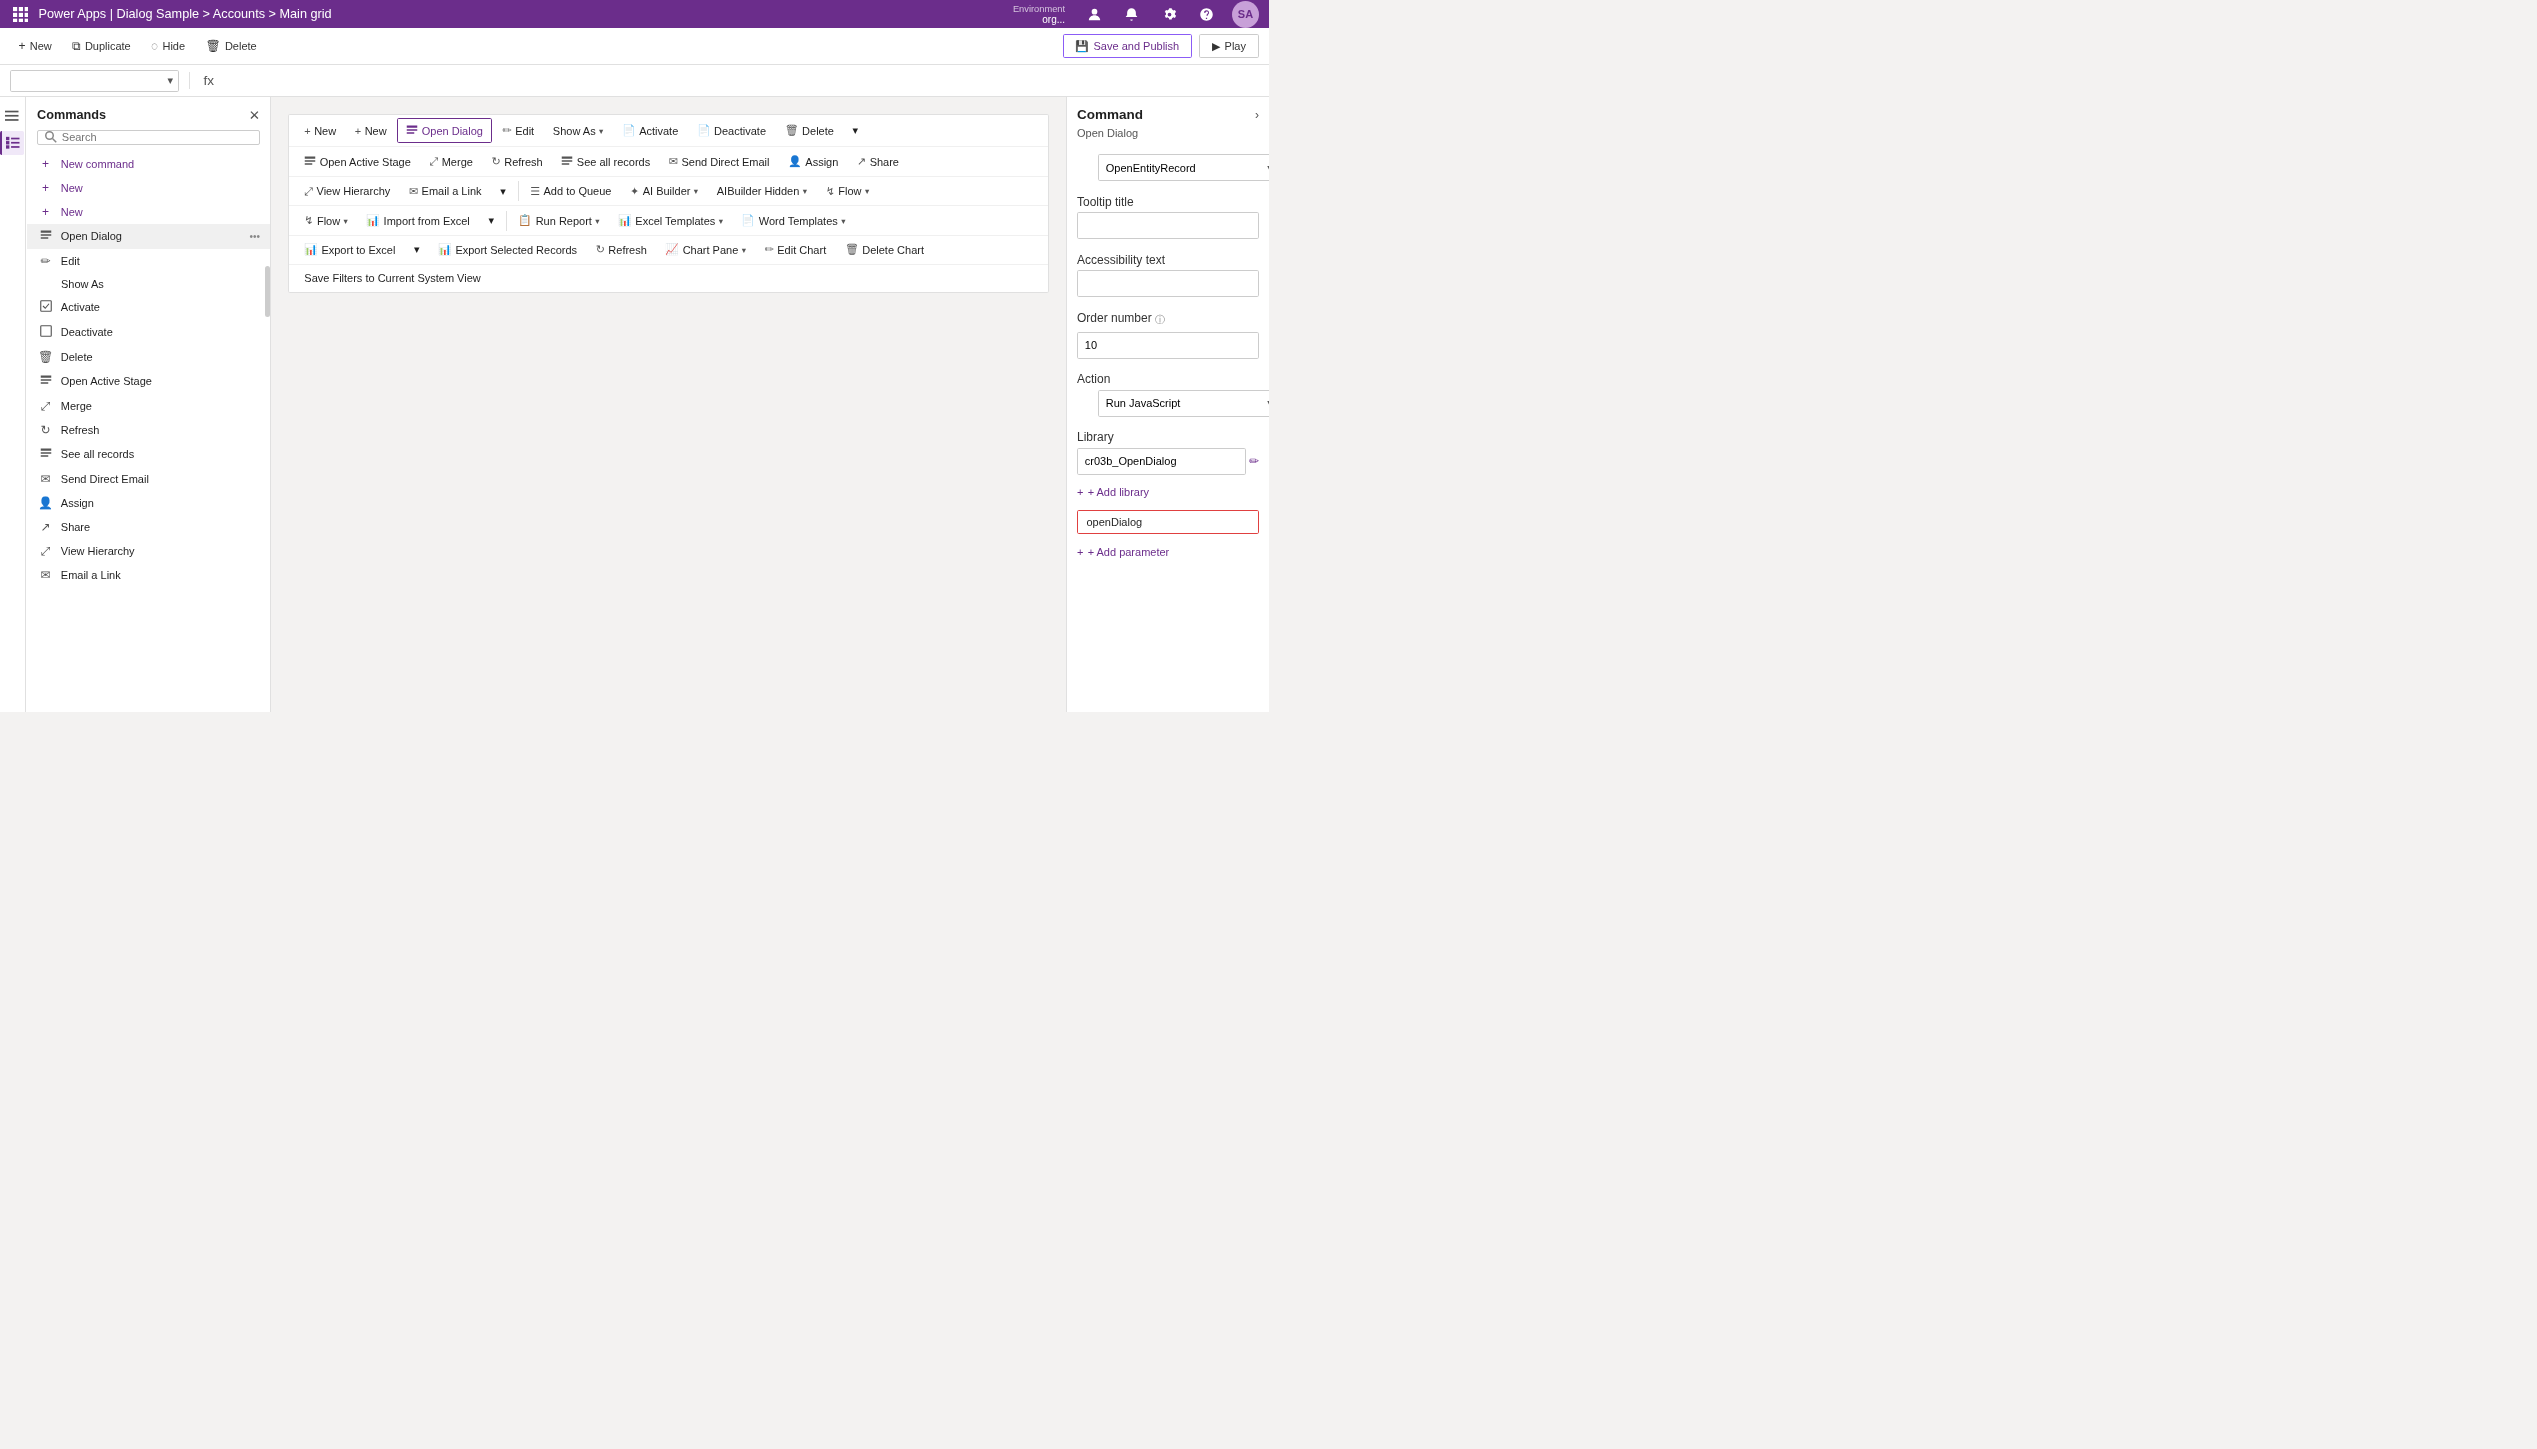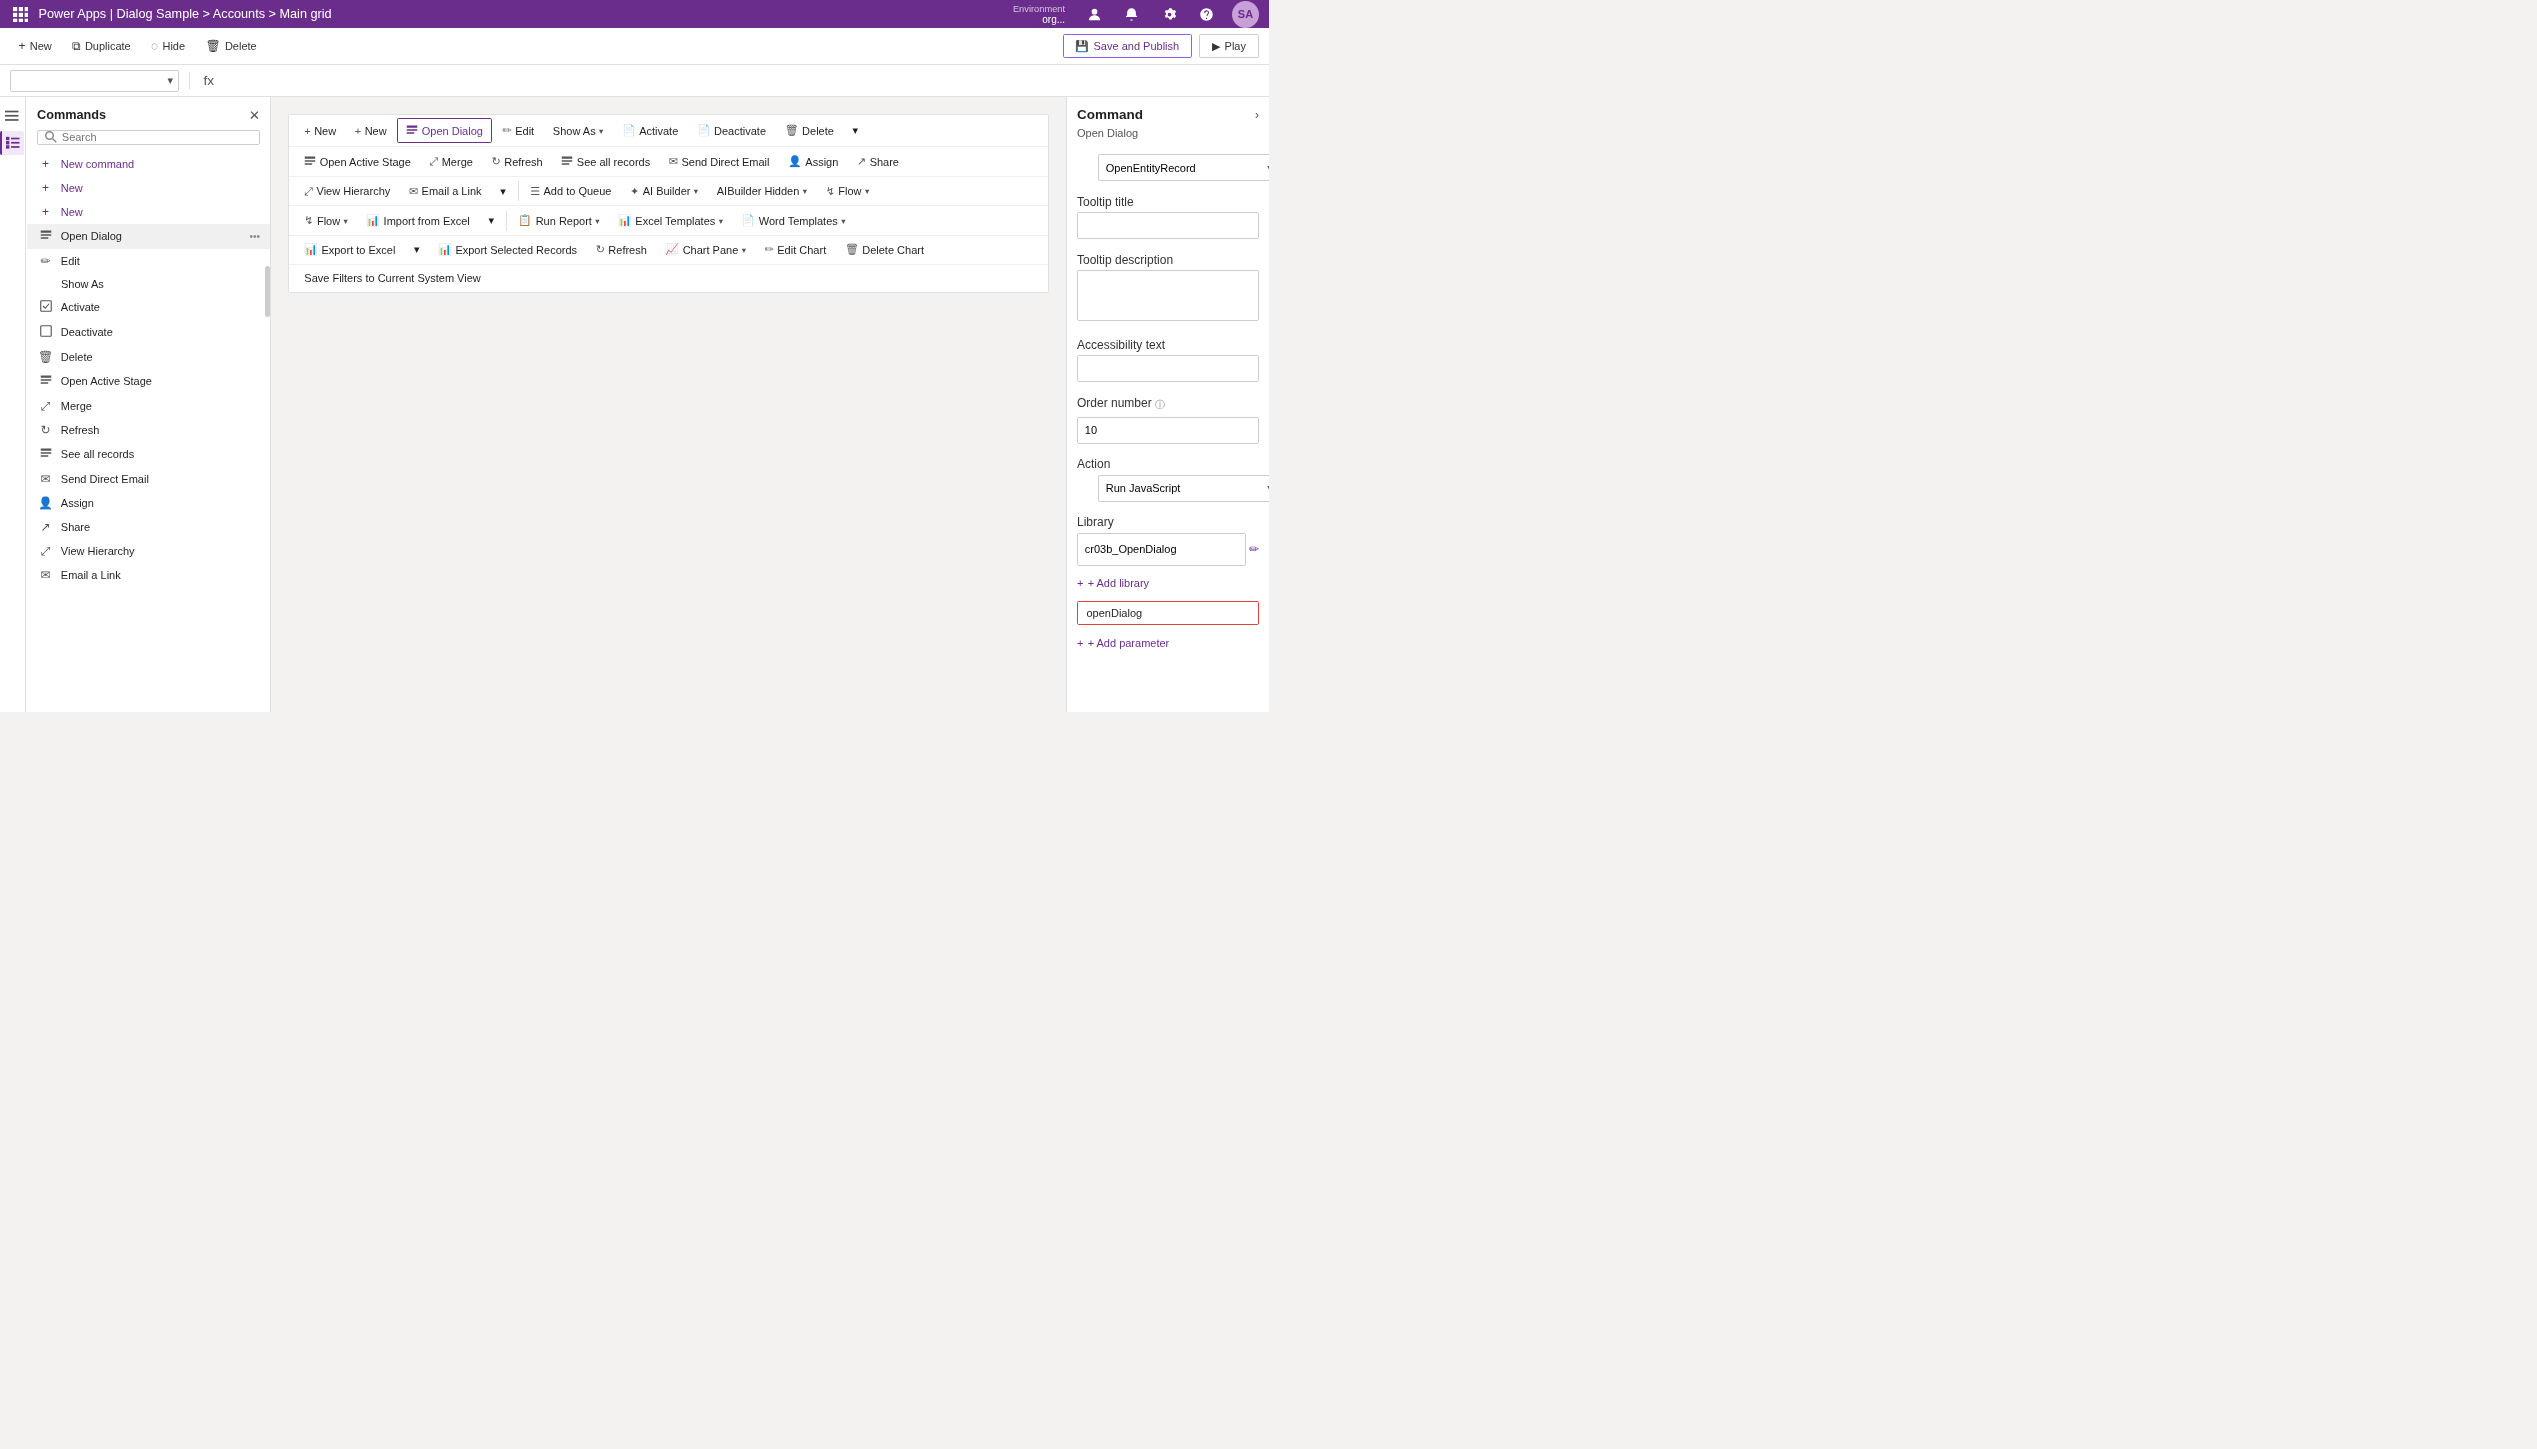--- a/index.html
+++ b/index.html
@@ -257,21 +257,21 @@
       position: absolute; right: 6.8px; top: 50%; transform: translateY(-50%); pointer-events: none; color: #555;
     }
 
     .library-row {
       display: flex; align-items: center; gap: 3.4px; width: 100%;
     }
     .library-select-wrap {
       position: relative; flex: 1;
     }
     .library-select-wrap select {
-      width: 100%; height: 33px; border: 0.8px solid #ccc; border-radius: 1.7px;
+      width: 100%; height: 27px; border: 0.8px solid #ccc; border-radius: 1.7px;
       font-size: 11px; padding: 0 6.8px; background: white; cursor: pointer; appearance: none;
     }
     .library-edit-icon { cursor: pointer; color: #6b2d8b; font-size: 12px; }
 
     .add-library-btn {
       display: flex; align-items: center; gap: 4.2px; padding: 5px 10px;
       border: none; background: transparent; cursor: pointer; font-size: 11px; color: #6b2d8b;
     }
 
     .function-box {
@@ -751,24 +751,20 @@
         </select>
         <span class="action-select-arrow">▾</span>
       </div>
     </div>
 
     <div class="right-panel-section">
       <div class="right-panel-label">Tooltip title</div>
       <input class="right-panel-input" type="text" style="">
     </div>
 
-    <div class="right-panel-section">
-      <div class="right-panel-label">Tooltip description</div>
-      <textarea class="right-panel-textarea" style=""></textarea>
-    </div>
 
     <div class="right-panel-section">
       <div class="right-panel-label">Accessibility text</div>
       <input class="right-panel-input" type="text" style="">
     </div>
 
     <div class="right-panel-section">
       <div class="order-number-row">
         <span class="right-panel-label">Order number</span>
         <span style="color:#888;font-size:10px;">ⓘ</span>

